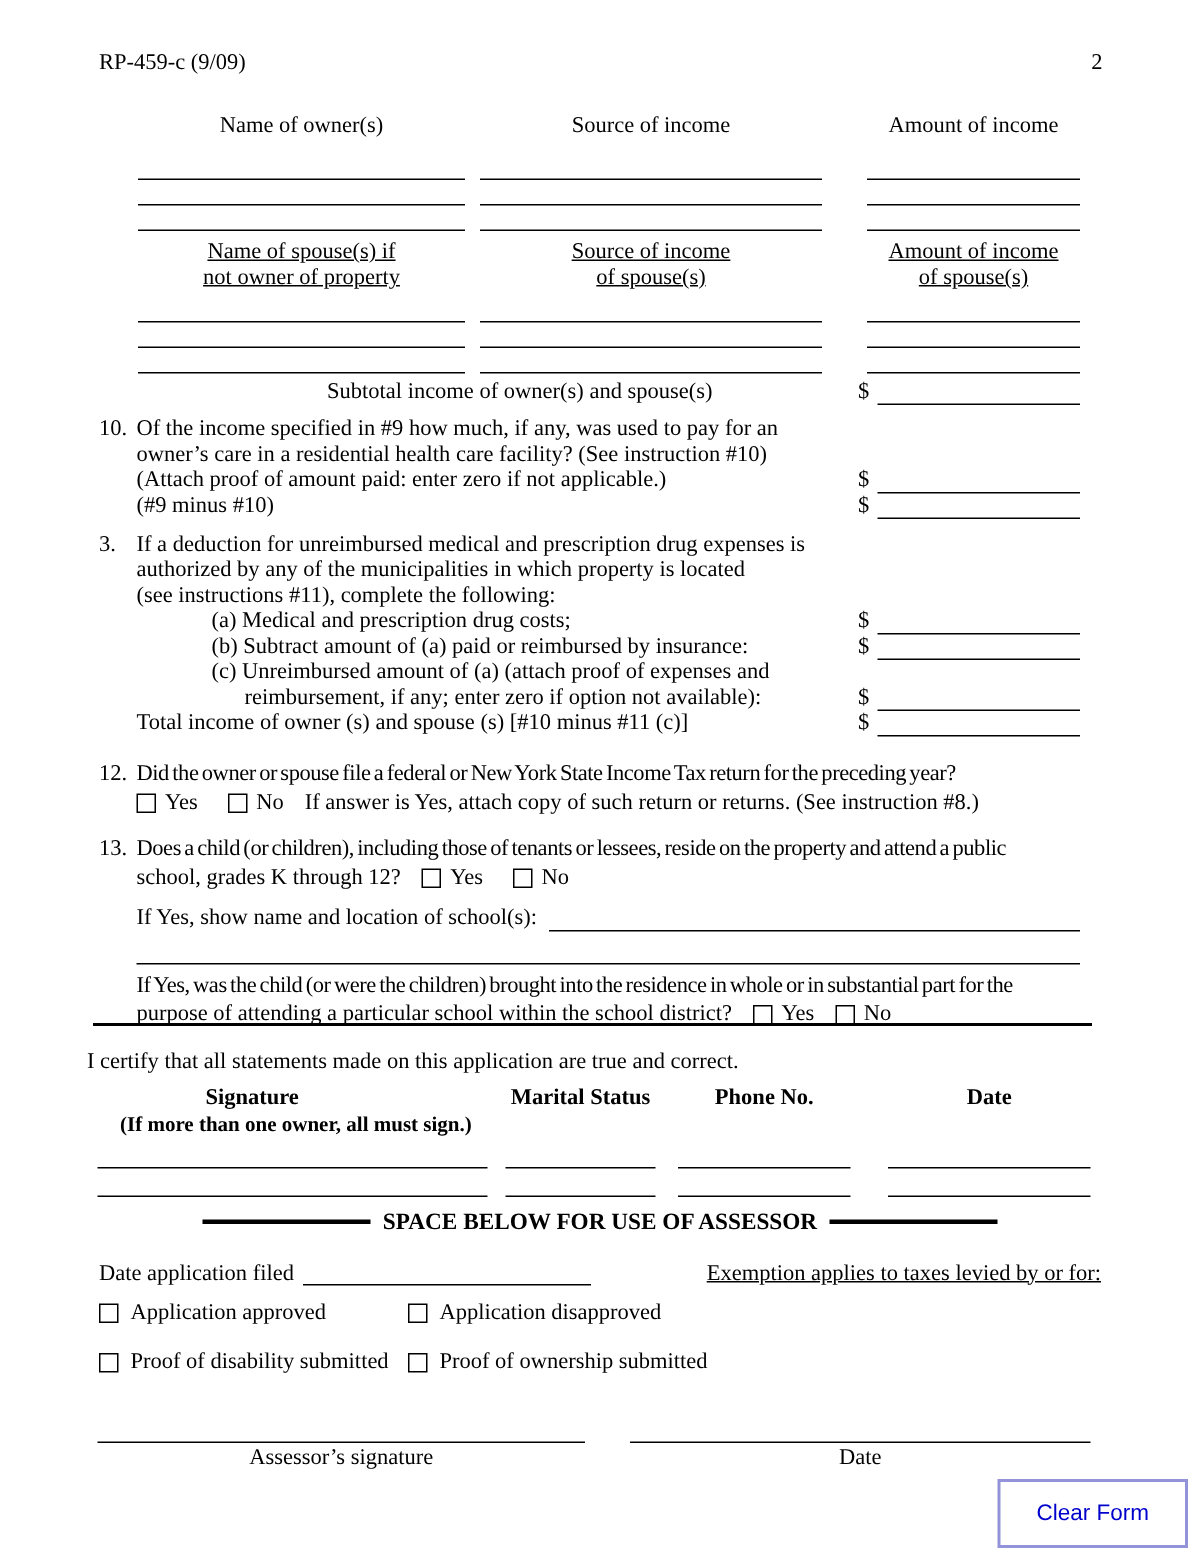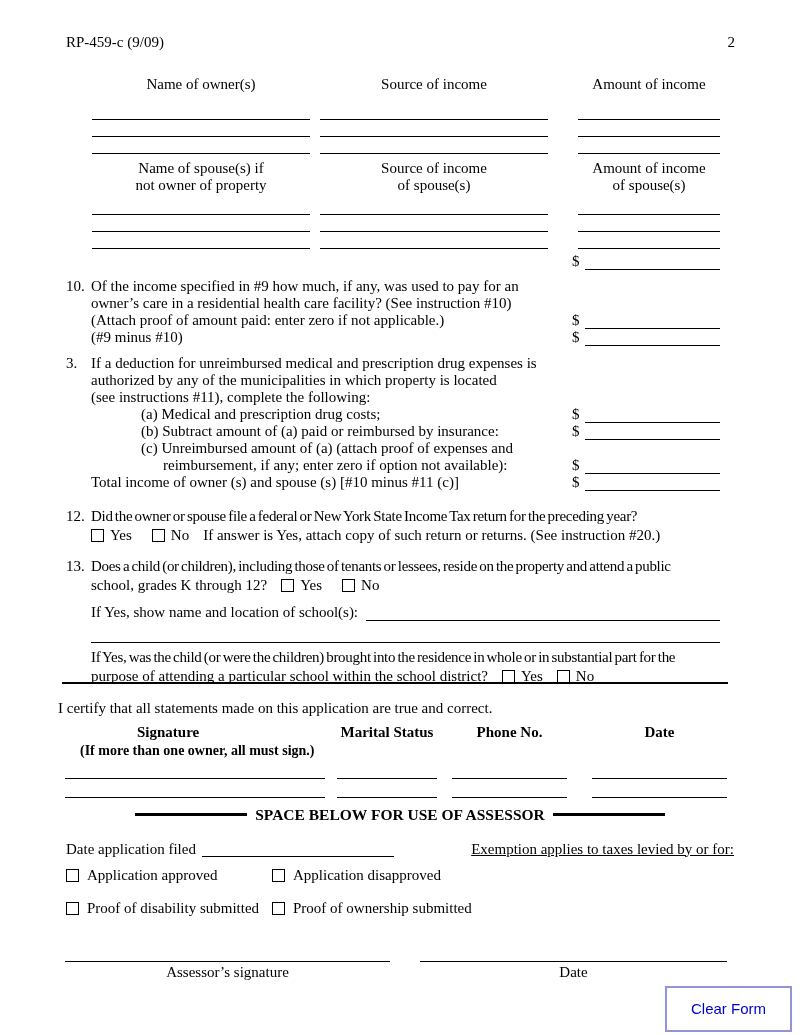--- a/index.html
+++ b/index.html
@@ -14,21 +14,21 @@
   
   .top-row { top:34px; left:66px; right:65px; display:flex; justify-content:space-between; }
 
   
   .itable { top:76px; left:92px; width:628px; }
   .cols { display:flex; }
   .c1 { width:218px; }
   .c2 { width:228px; margin-left:10px; }
   .c3 { width:142px; margin-left:30px; }
   .hdr { text-align:center; height:17px; }
-  .spouse-hdr { text-align:center; white-space:pre-line; line-height:17px; margin-top:6px; }
+  .spouse-hdr { text-align:center; white-space:pre-line; line-height:17px; margin-top:6px;text-decoration:underline; }
   .blanks { margin-top:10px; }
   .blanks2 { margin-top:4px; }
   .blank { border-bottom:1px solid #000; height:17px; }
   .subtotal { display:flex; align-items:flex-end; margin-top:3px; height:18px; }
   .sub-label { margin-left:126px; }
   .fspacer { flex:1; }
   .amt { width:148px; flex:none; display:flex; align-items:flex-end; }
   .cur { margin-right:5px; }
   .amtline { flex:1; border-bottom:1px solid #000; height:13px; }
 
@@ -155,20 +155,21 @@
         <div class="blank"></div>
         <div class="blank"></div>
       </div>
       <div class="c3">
         <div class="blank"></div>
         <div class="blank"></div>
         <div class="blank"></div>
       </div>
     </div>
     <div class="subtotal">
+      <span class="sub-label">Subtotal income of owner(s) and spouse(s)</span>
       <span class="fspacer"></span>
       <span class="amt">
         <span class="cur">$</span>
         <span class="amtline"></span>
       </span>
     </div>
   </div>
 
   <div class="abs q" style="top:278px;">
     <div class="qnum">10.</div>
@@ -252,21 +253,21 @@
     <div class="qnum">12.</div>
     <div class="qbody">
       <div class="fline">
           <span class="tight">Did the owner or spouse file a federal or New York State Income Tax return for the preceding year?</span>
         </div>
       <div class="cbline">
         <span class="cb"></span>
         <span>Yes</span>
         <span class="cb gap20"></span>
         <span>No</span>
-        <span class="gap14">If answer is Yes, attach copy of such return or returns.  (See instruction #20.)</span>
+        <span class="gap14">If answer is Yes, attach copy of such return or returns.  (See instruction #8.)</span>
       </div>
     </div>
   </div>
 
   <div class="abs q" style="top:558px;">
     <div class="qnum">13.</div>
     <div class="qbody">
       <div class="fline">
           <span class="tight">Does a child (or children), including those of tenants or lessees, reside on the property and attend a public</span>
         </div>

